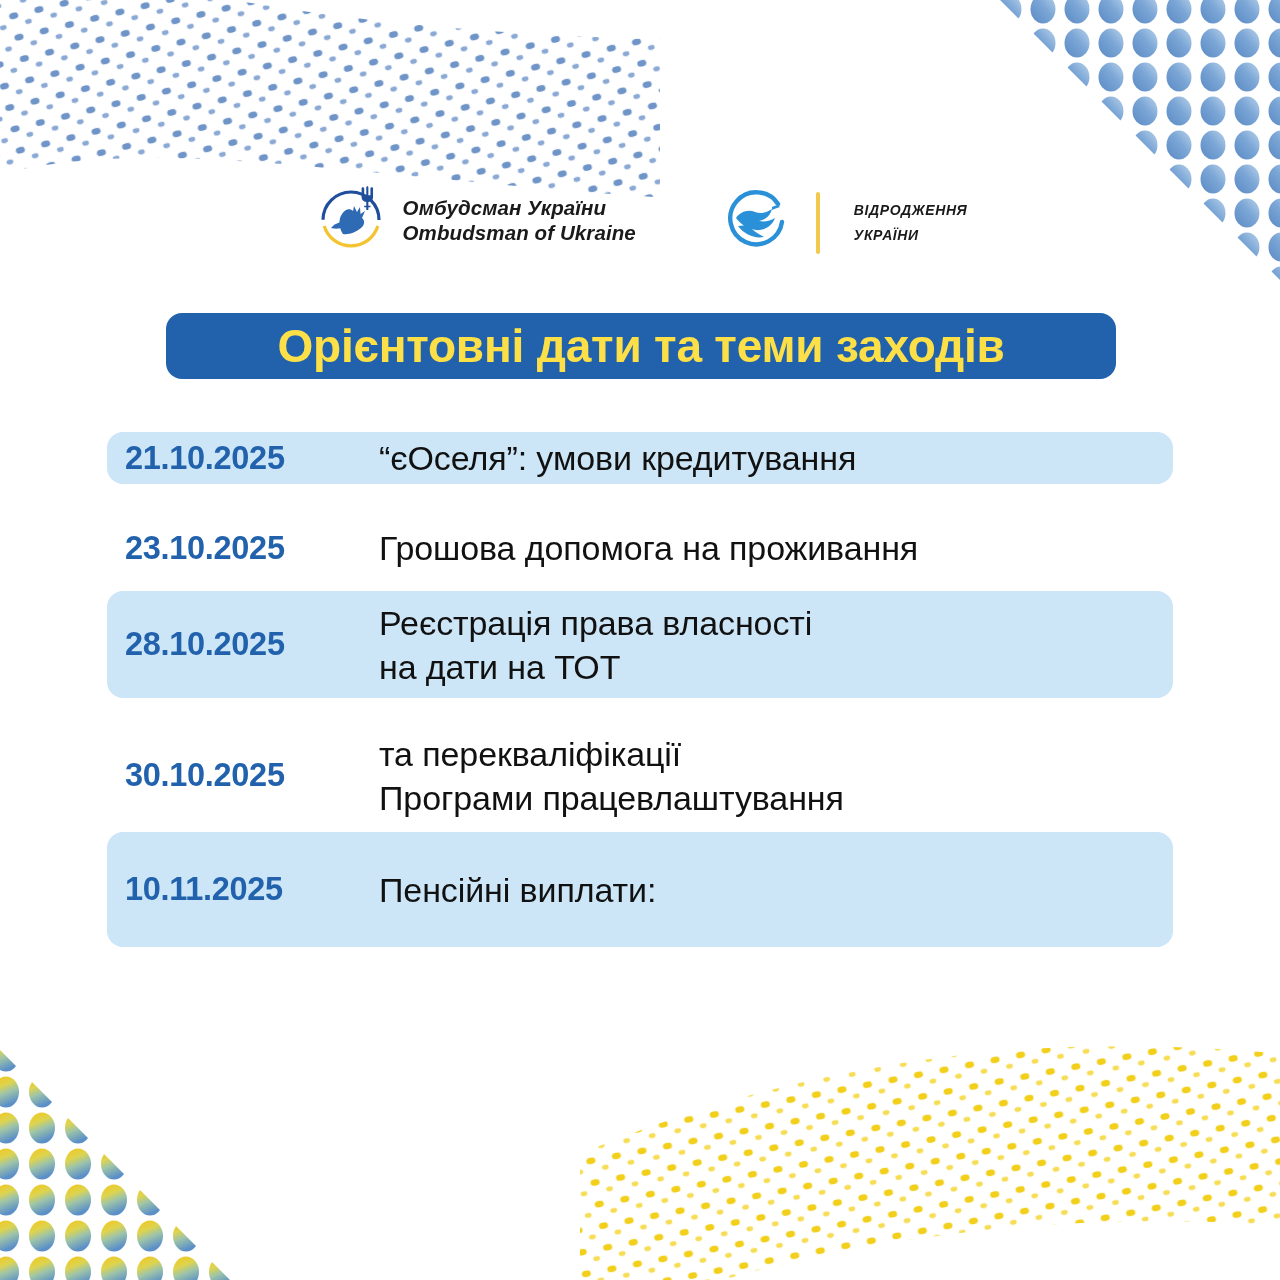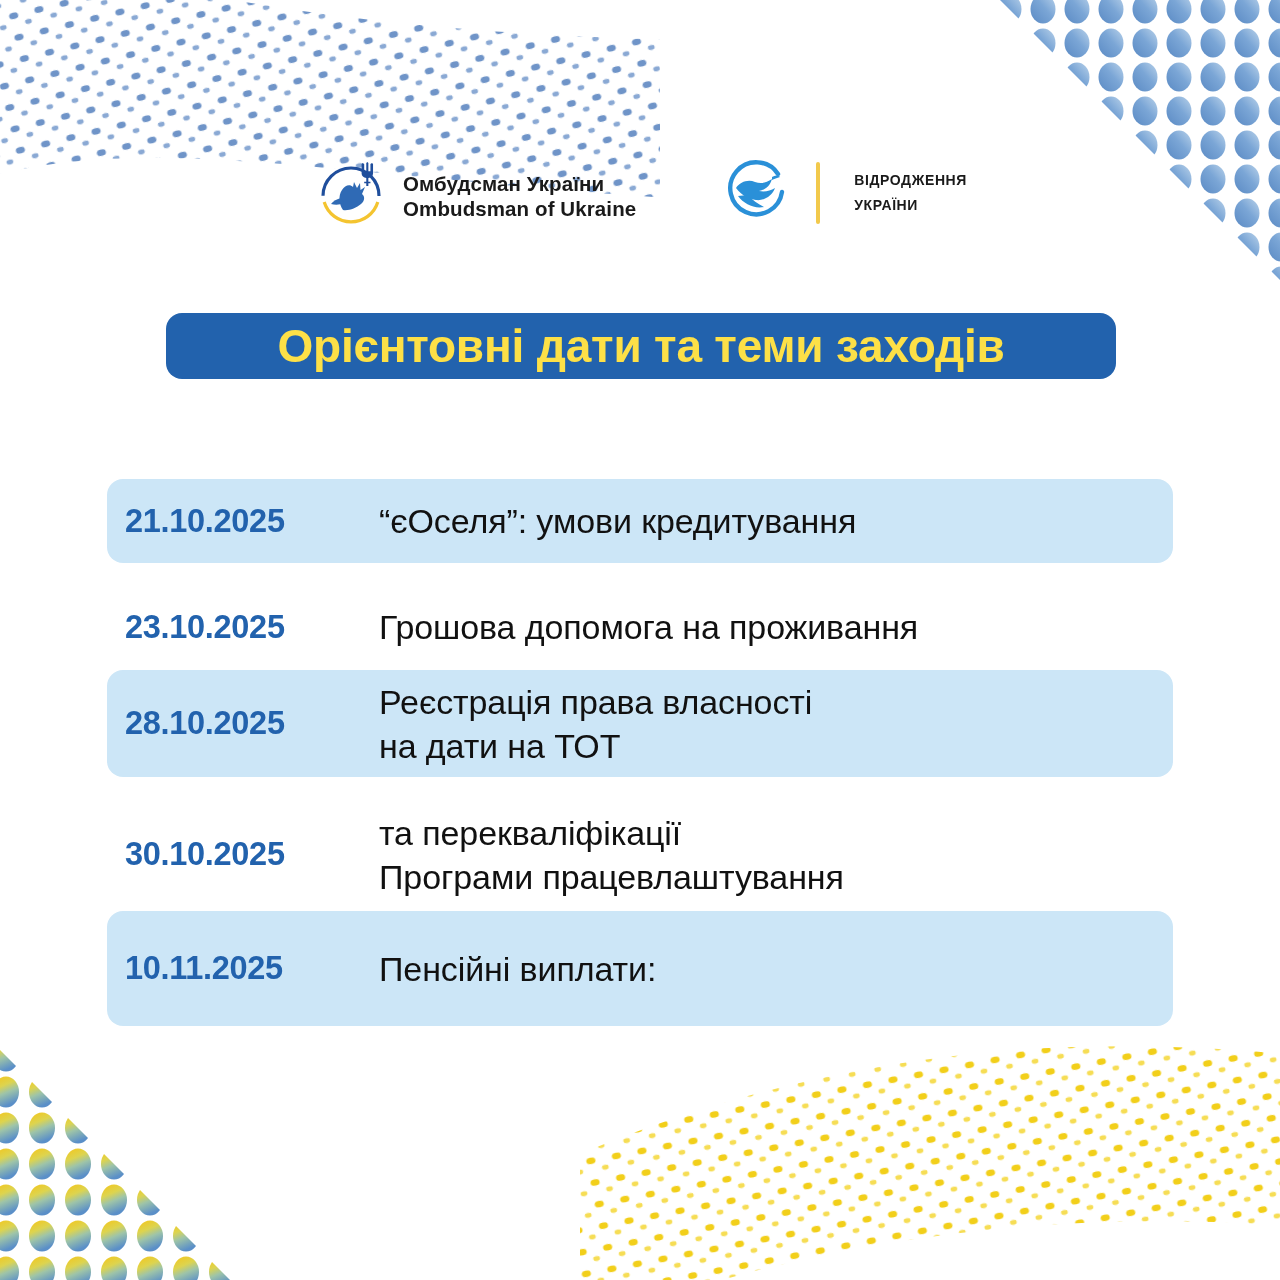--- a/index.html
+++ b/index.html
@@ -30,24 +30,25 @@
   #deco-bl { left: -120px; bottom: -90px; width: 440px; height: 440px; }
   #deco-br { right: -40px; bottom: -70px; width: 740px; height: 350px; }
 
   
   #logo-bar {
     position: absolute;
     left: 0; right: 0;
     top: 158px;
     height: 100px;
     display: flex;
-    align-items: flex-start;
+    align-items: flex-end;
     justify-content: center;
     gap: 86px;
     z-index: 3;
+    font-style: italic;
   }
   .logo-block {
     display: flex;
     align-items: center;
     gap: 14px;
   }
   .logo-mark { flex: none; }
   .logo-text {
     display: flex;
     flex-direction: column;
@@ -113,21 +114,21 @@
   }
   .row {
     display: flex;
     align-items: center;
     border-radius: 16px;
     box-sizing: border-box;
     padding: 0 18px;
   }
   .row.alt { background: #cce6f7; }
   .row.plain { background: transparent; margin-top: 21px; }
-  .row-1 { height: 84px; margin-top: 47px; }
+  .row-1 { height: 52px; }
   .row-2 { height: 86px; }
   .row-3 { height: 107px; }
   .row-4 { height: 113px; }
   .row-5 { height: 115px; }
 
   .row-date {
     flex: none;
     width: 254px;
     color: #2262ad;
     font-size: 32.5px;

